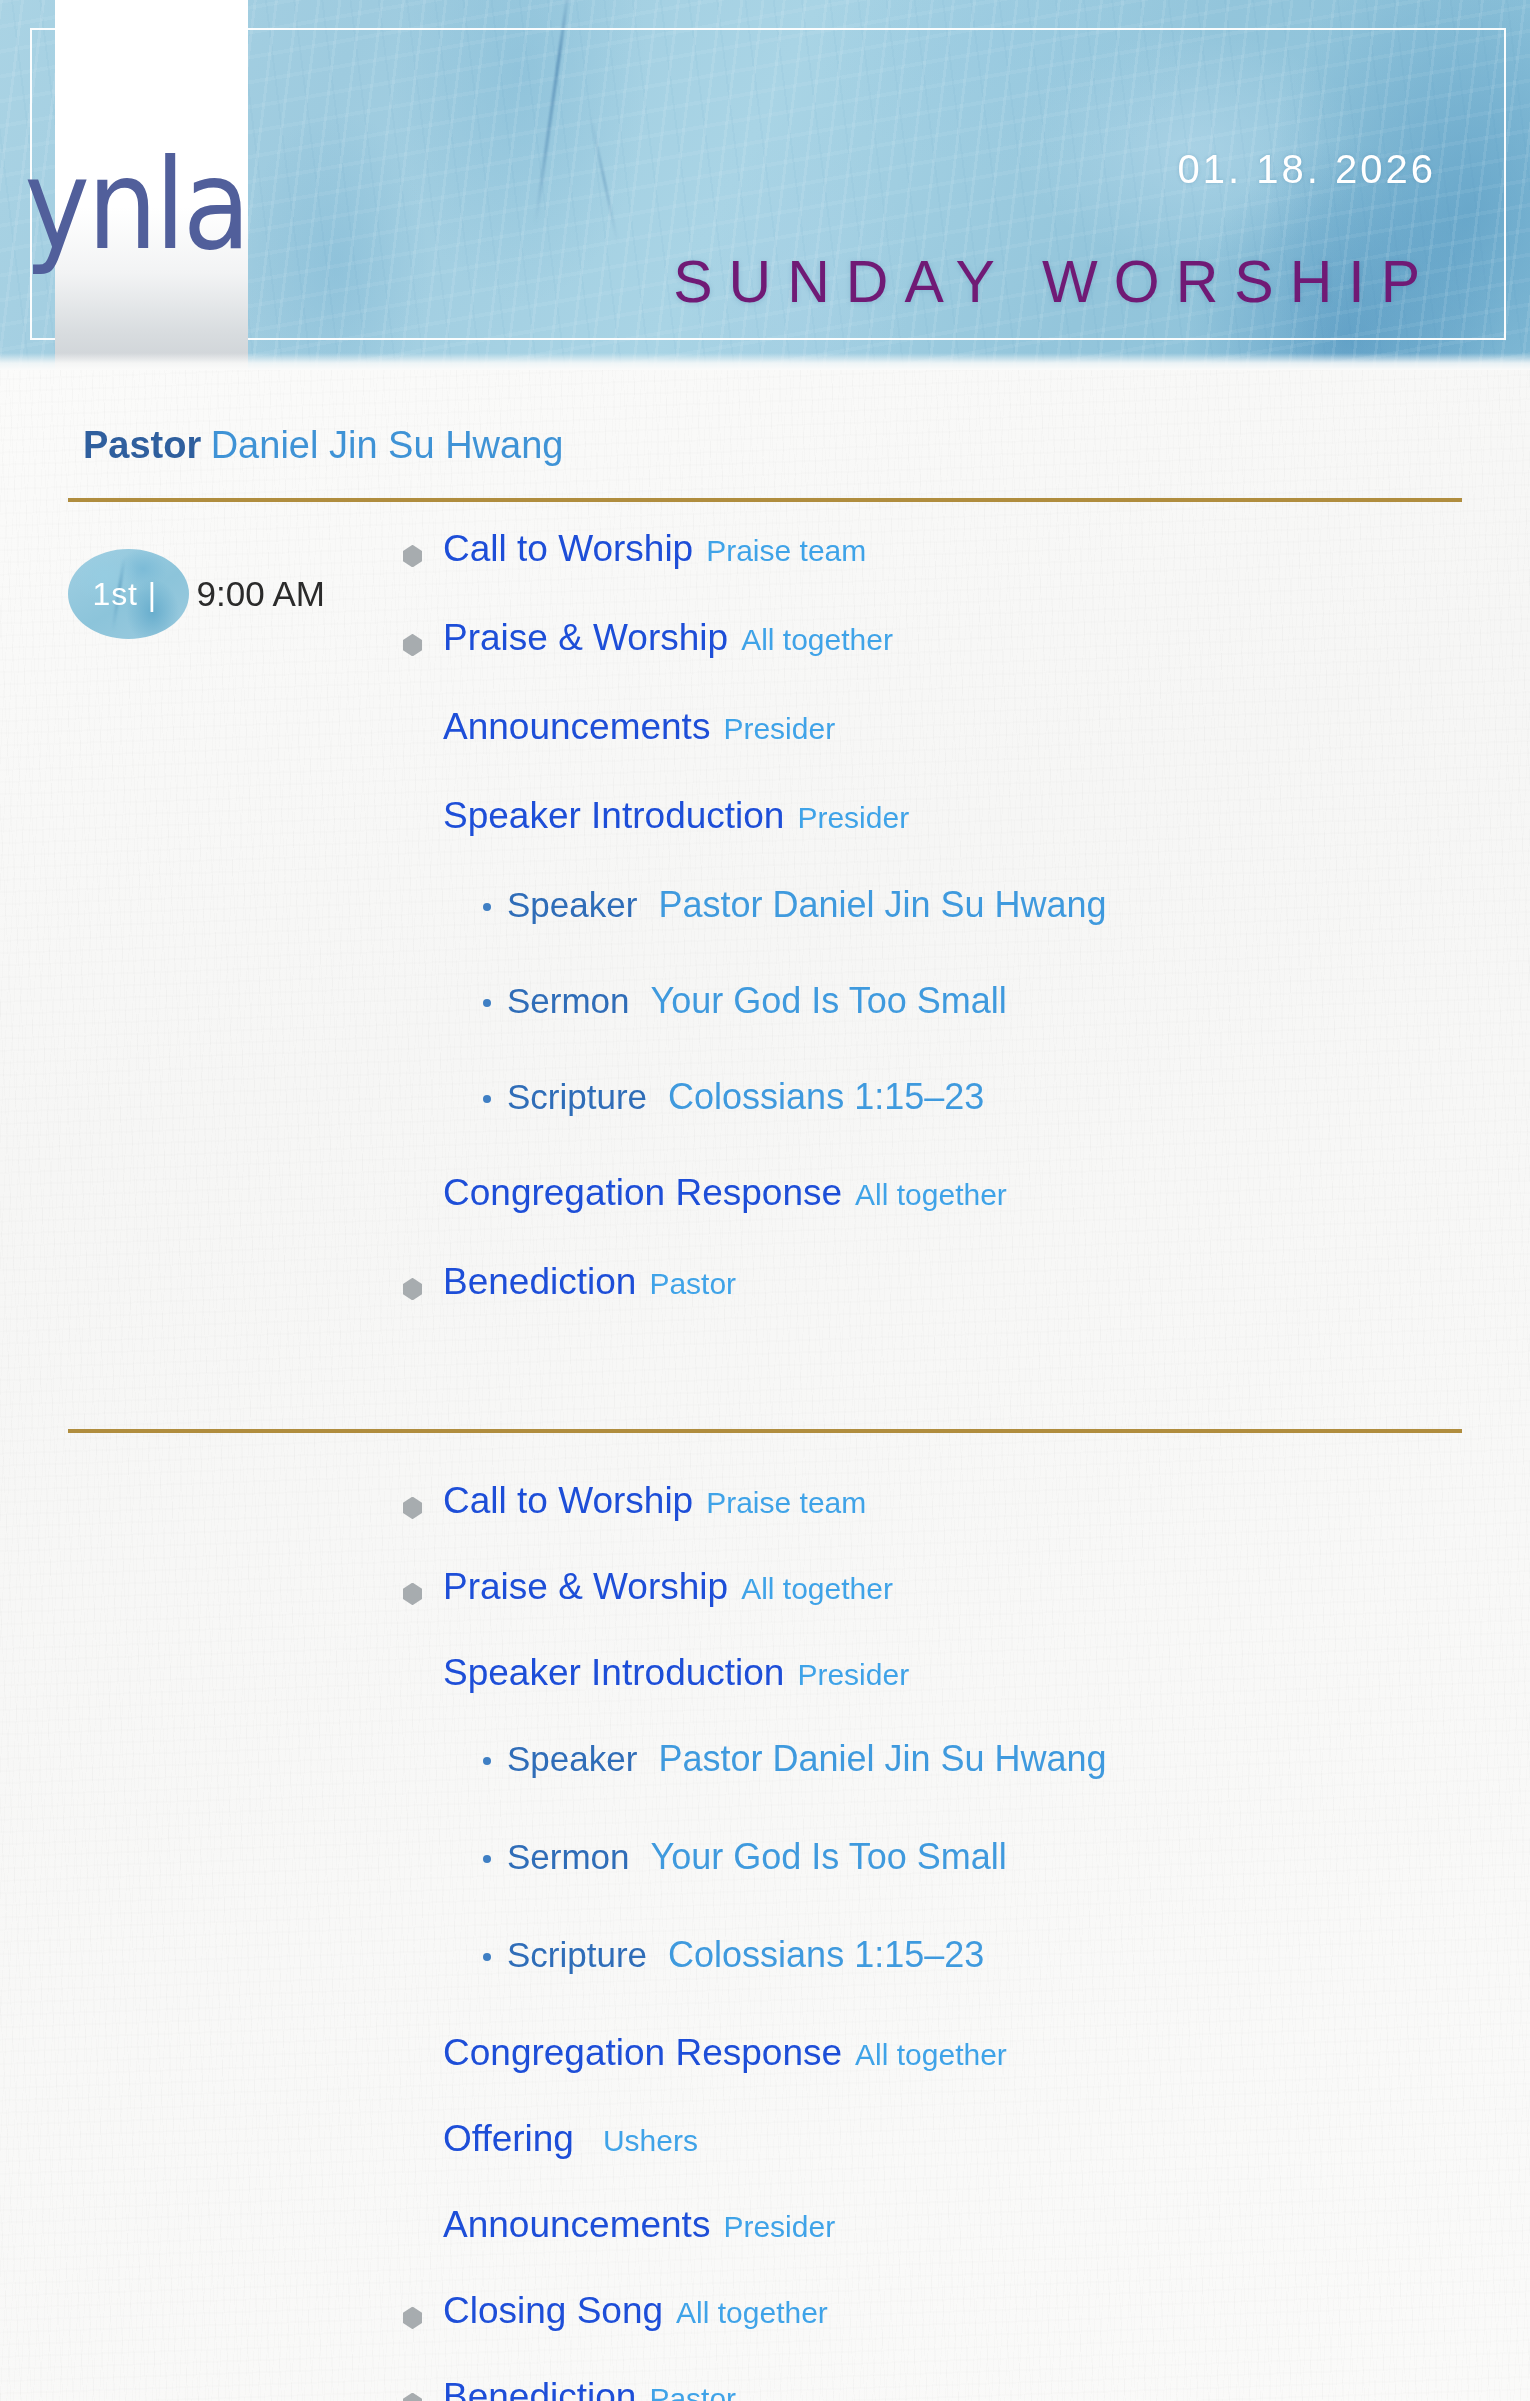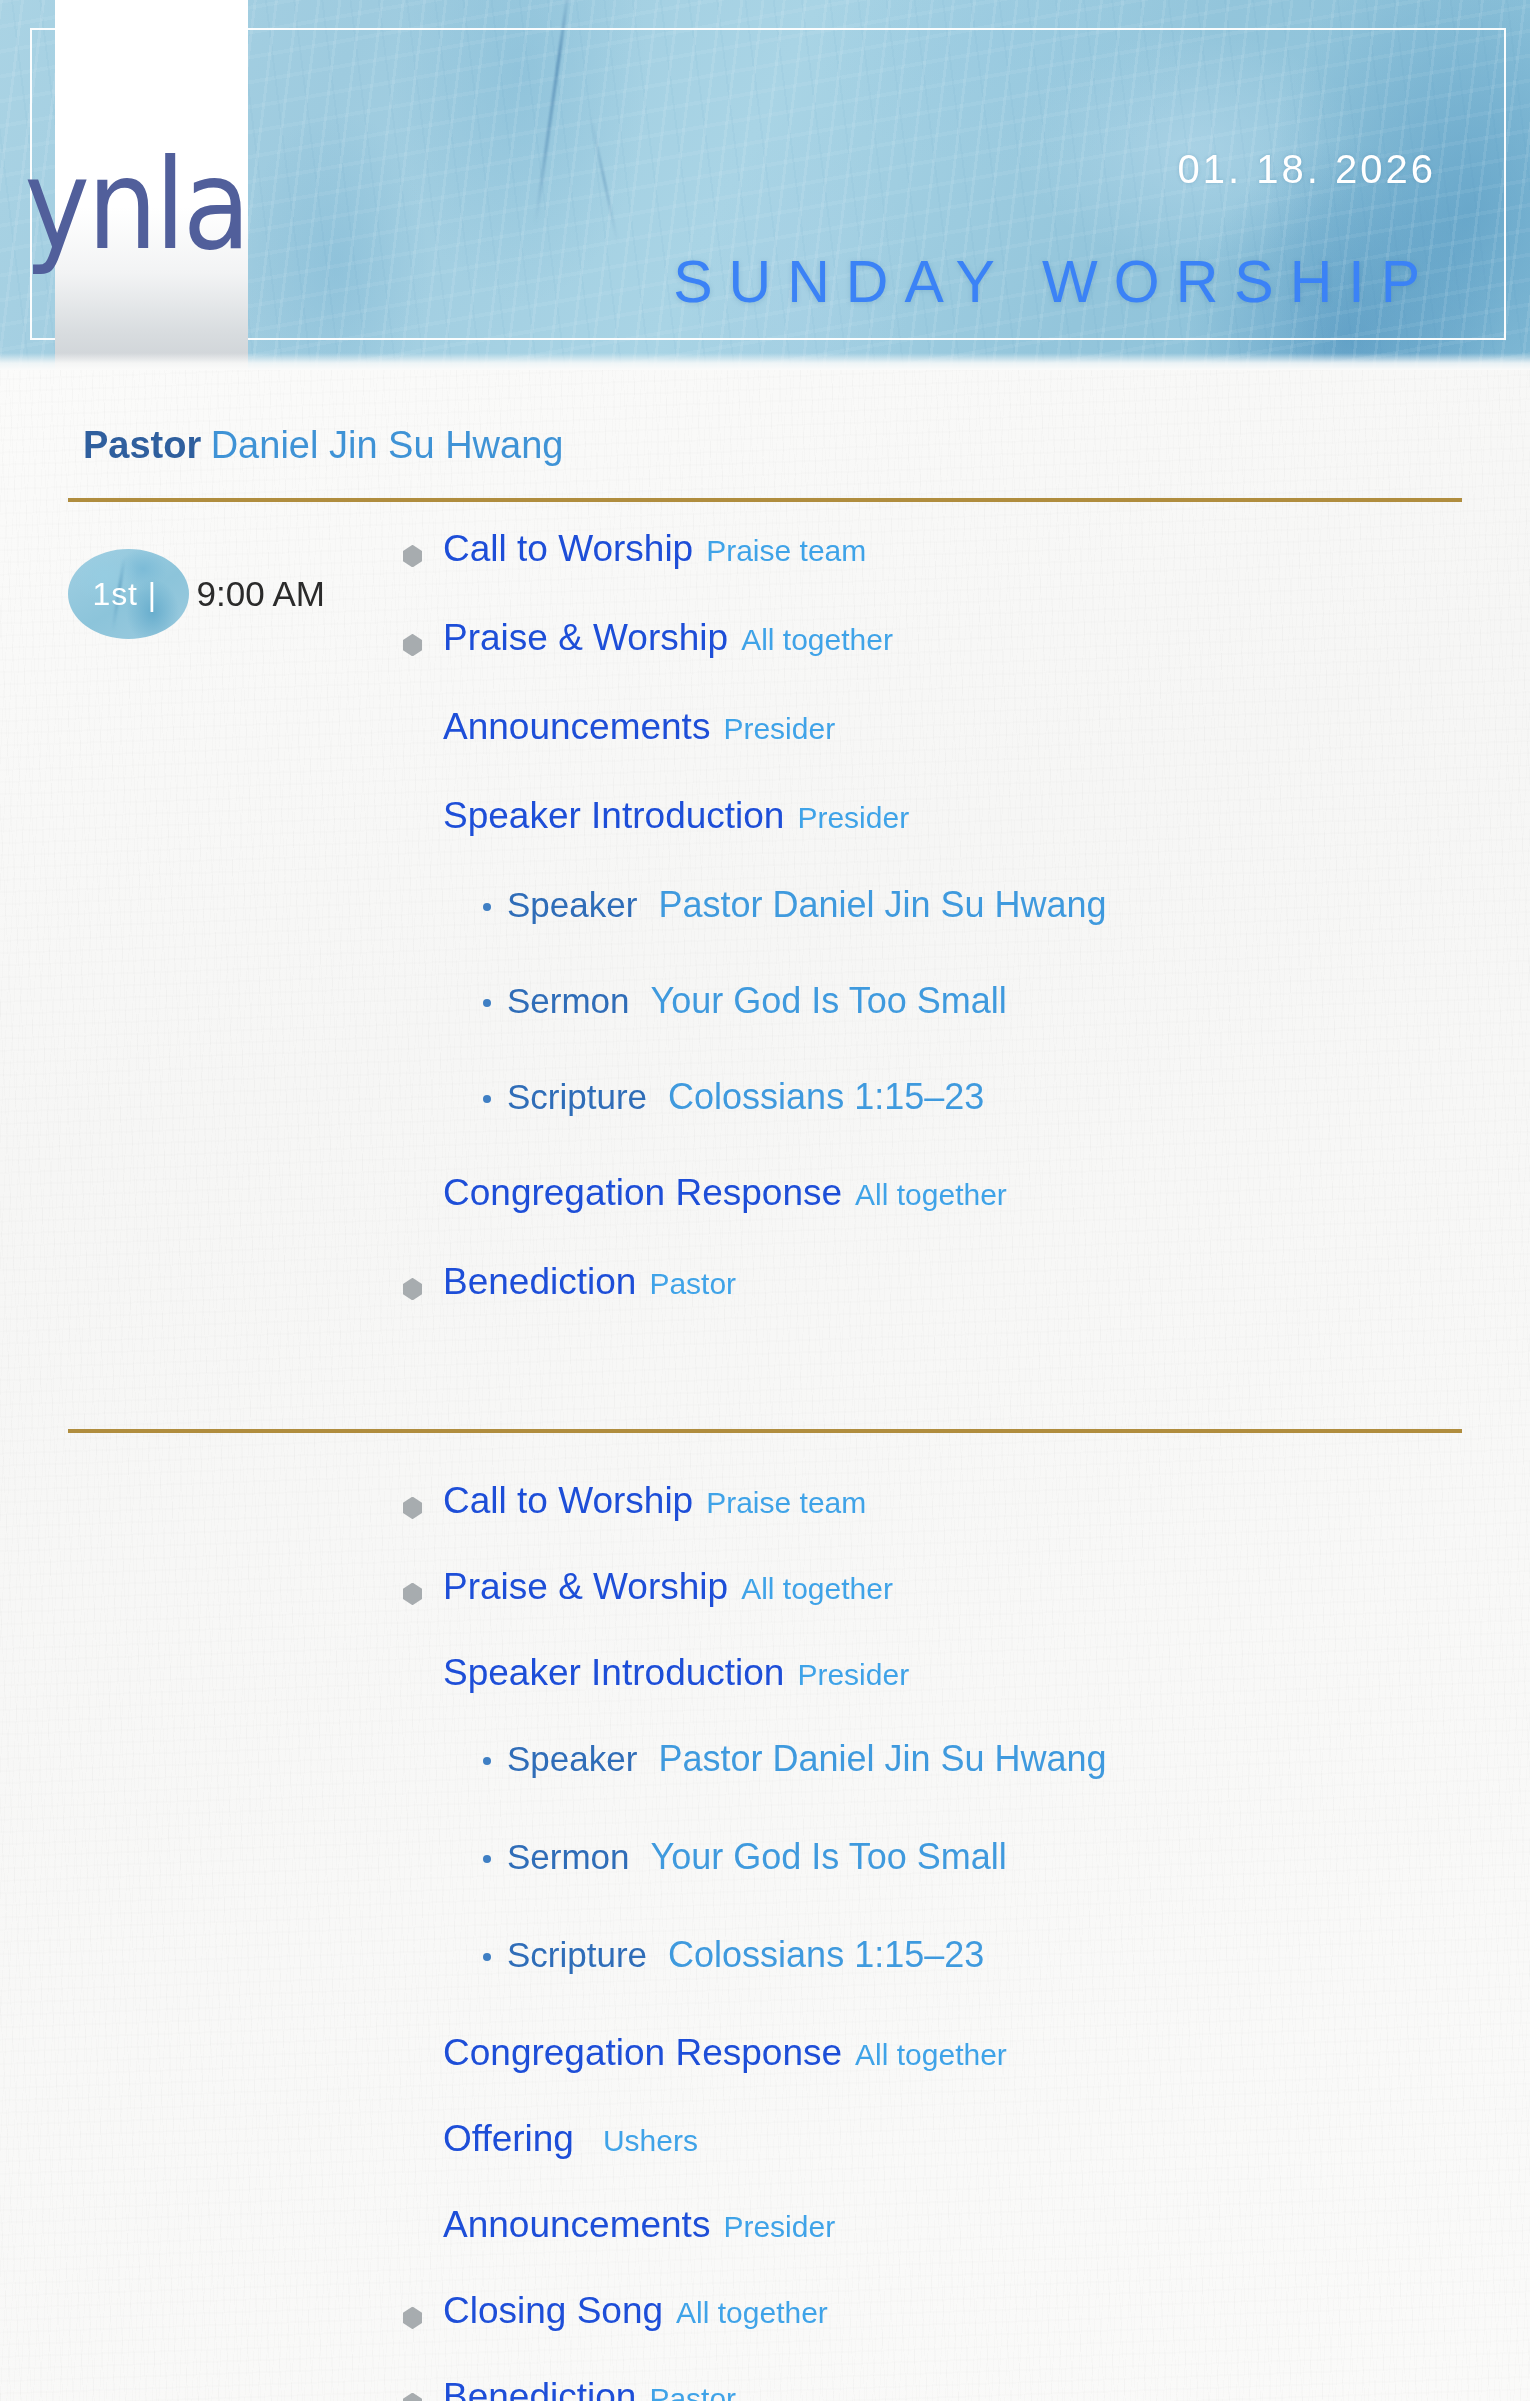--- a/index.html
+++ b/index.html
@@ -77,21 +77,21 @@
     position:absolute; right:94px; top:169px;
     transform:translateY(-50%);
     color:#ffffff; font-size:40px; font-weight:400;
     letter-spacing:3px; text-align:right; white-space:nowrap;
     z-index:4;
     text-shadow:0 0.9px 3.8px rgba(60,120,160,.30);
   }
   .header-title{
     position:absolute; right:94px; top:282px;
     transform:translateY(-50%);
-    color:#3b82f6; font-size:59px; font-weight:300;
+    color:#701a75; font-size:59px; font-weight:300;
     letter-spacing:16px; text-align:right; white-space:nowrap;
     z-index:4;
     text-shadow:0 0.9px 5.6px rgba(60,120,160,.25);
   }
   .header-bottom-fade{
     position:absolute; left:0; right:0; bottom:0; height:17px;
     background:linear-gradient(180deg, rgba(251,251,250,0) 0%, rgba(251,251,250,.85) 60%, #fbfbfa 100%);
     z-index:5;
   }
 

